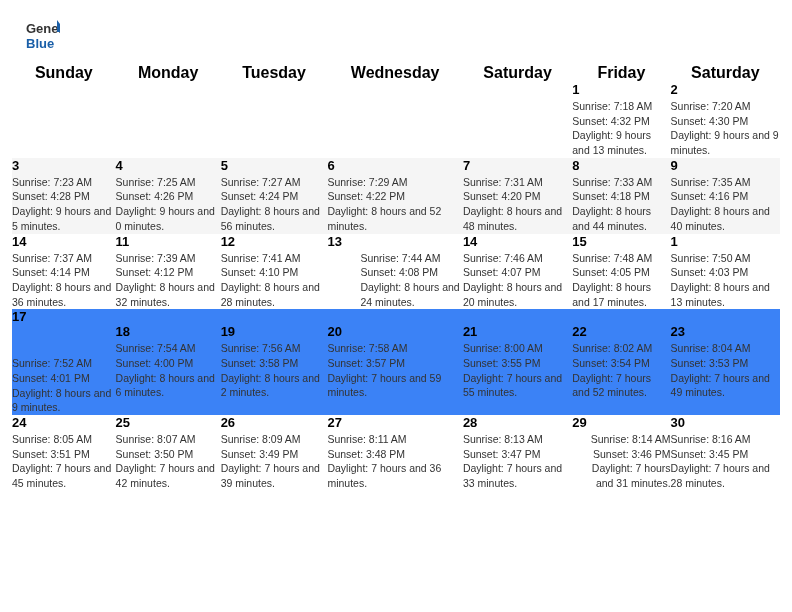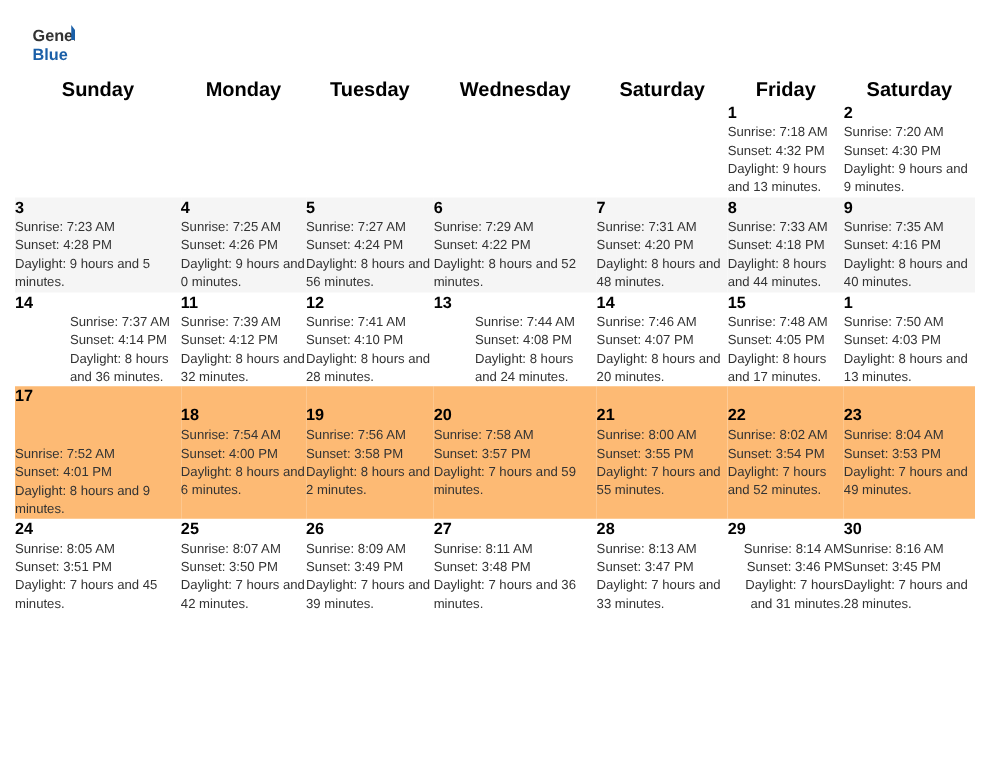--- a/index.html
+++ b/index.html
@@ -101,21 +101,21 @@
         <td>
           <span class="day-num">9</span>
           <div class="day-info" style="white-space: pre-line;">Sunrise: 7:35 AM
 Sunset: 4:16 PM
 Daylight: 8 hours and 40 minutes.</div>
         </td>
       </tr>
       <tr>
         <td>
           <span class="day-num">14</span>
-          <div class="day-info" style="white-space: pre-line; margin-left: 44px;">Sunrise: 7:37 AM
+          <div class="day-info" style="white-space: pre-line;">Sunrise: 7:37 AM
 Sunset: 4:14 PM
 Daylight: 8 hours and 36 minutes.</div>
         </td>
         <td>
           <span class="day-num">11</span>
           <div class="day-info" style="white-space: pre-line;">Sunrise: 7:39 AM
 Sunset: 4:12 PM
 Daylight: 8 hours and 32 minutes.</div>
         </td>
         <td>
@@ -142,21 +142,21 @@
 Sunset: 4:05 PM
 Daylight: 8 hours and 17 minutes.</div>
         </td>
         <td>
           <span class="day-num">1</span>
           <div class="day-info" style="white-space: pre-line;">Sunrise: 7:50 AM
 Sunset: 4:03 PM
 Daylight: 8 hours and 13 minutes.</div>
         </td>
       </tr>
-      <tr style="background: #fdba74;">
+      <tr style="background: #3b82f6;">
         <td>
           <span class="day-num">17</span>
           <div class="day-info" style="white-space: pre-line; margin-top: 32px;">Sunrise: 7:52 AM
 Sunset: 4:01 PM
 Daylight: 8 hours and 9 minutes.</div>
         </td>
         <td>
           <span class="day-num">18</span>
           <div class="day-info" style="white-space: pre-line;">Sunrise: 7:54 AM
 Sunset: 4:00 PM

